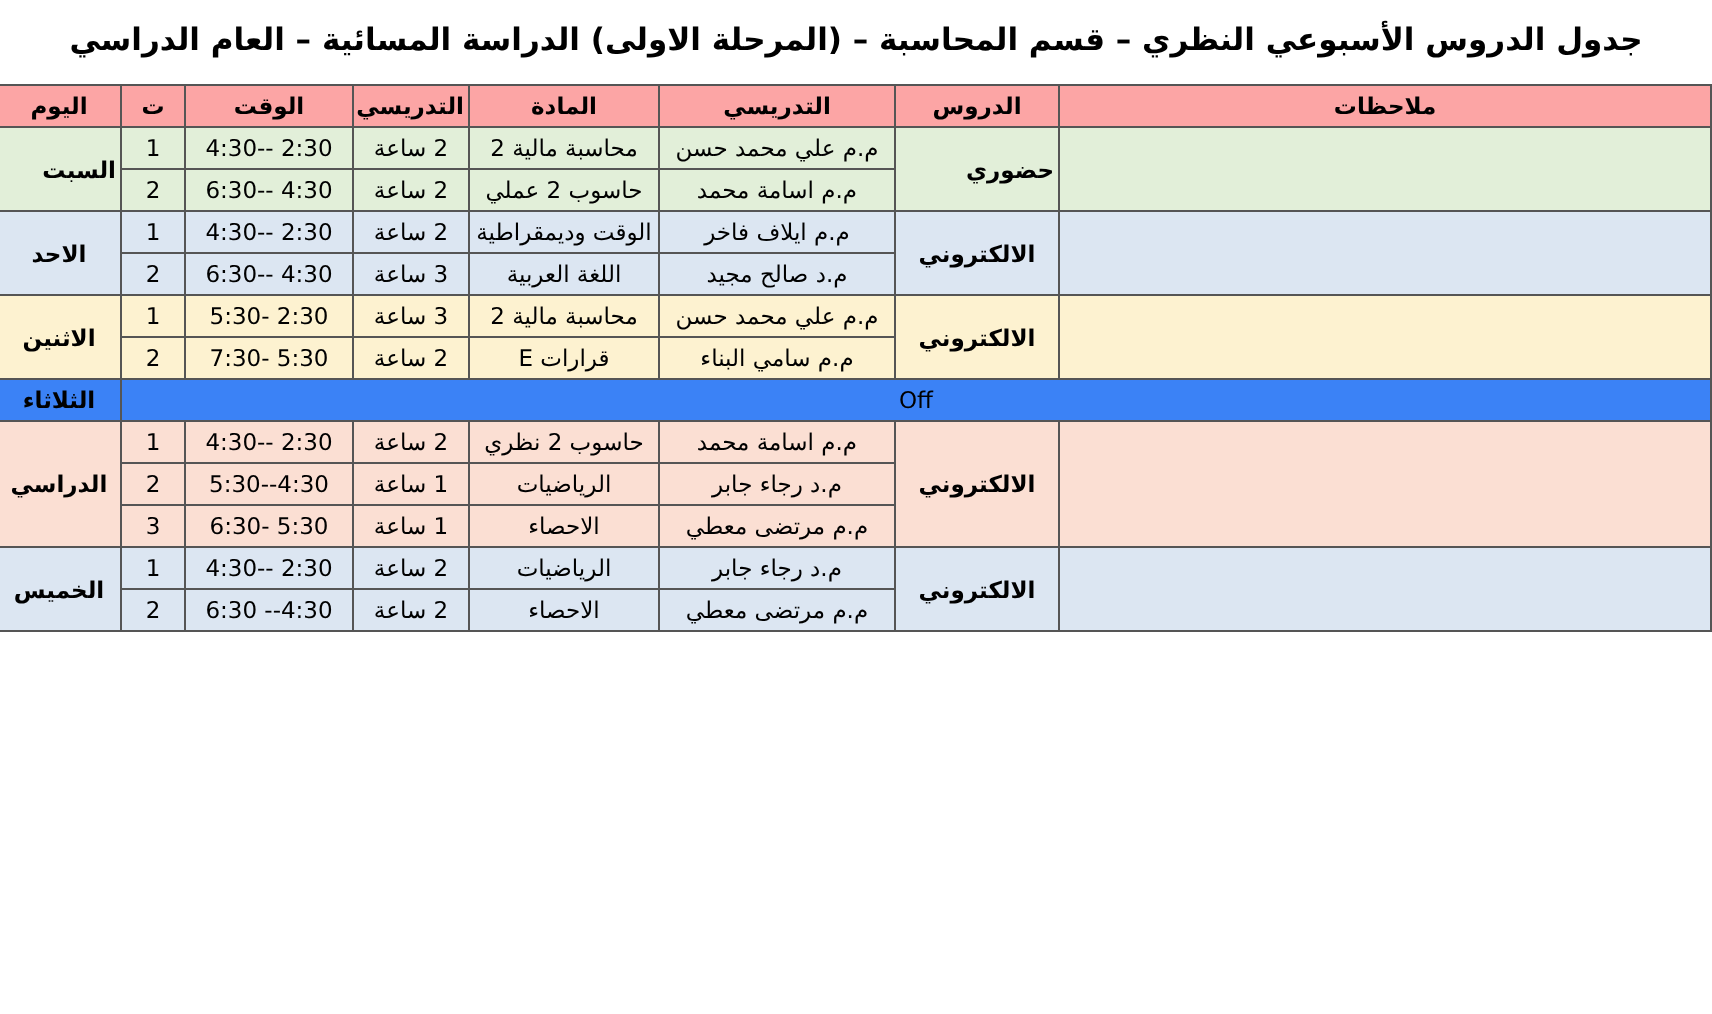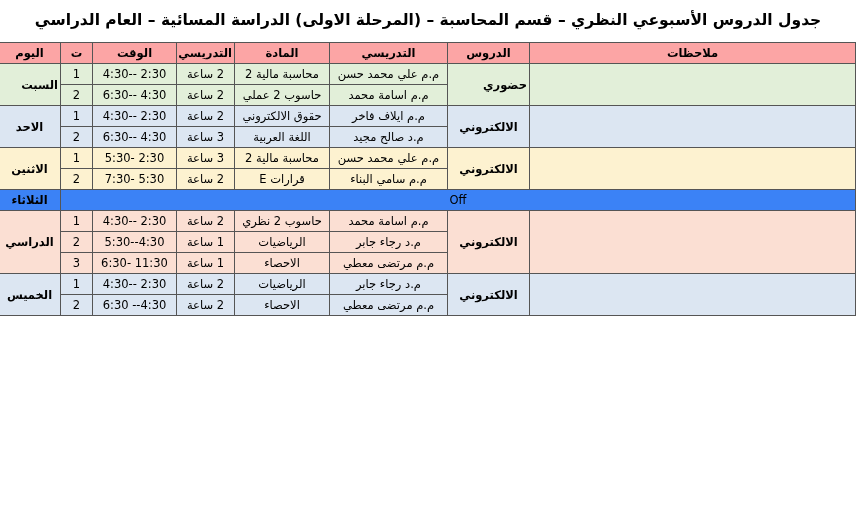--- a/index.html
+++ b/index.html
@@ -143,21 +143,21 @@
           <td>م.م اسامة محمد</td>
           <td class="subject-cell">حاسوب 2 عملي</td>
           <td>2 ساعة</td>
           <td>4:30 --6:30</td>
           <td>2</td>
         </tr>
         <tr class="row-sun thick-top">
           <td rowspan="2"></td>
           <td rowspan="2" class="mode-cell">الالكتروني</td>
           <td>م.م ايلاف فاخر</td>
-          <td class="subject-cell">حقوق الالكتروني</td>
+          <td class="subject-cell">الوقت وديمقراطية</td>
           <td>2 ساعة</td>
           <td>2:30 --4:30</td>
           <td>1</td>
           <td rowspan="2" class="day-cell">الاحد</td>
         </tr>
         <tr class="row-sun">
           <td>م.د صالح مجيد</td>
           <td class="subject-cell">اللغة العربية</td>
           <td>3 ساعة</td>
           <td>4:30 --6:30</td>
@@ -198,21 +198,21 @@
           <td>م.د رجاء جابر</td>
           <td class="subject-cell">الرياضيات</td>
           <td>1 ساعة</td>
           <td>4:30--5:30</td>
           <td>2</td>
         </tr>
         <tr class="row-wed">
           <td>م.م مرتضى معطي</td>
           <td class="subject-cell">الاحصاء</td>
           <td>1 ساعة</td>
-          <td>11:30 -6:30</td>
+          <td>5:30 -6:30</td>
           <td>3</td>
         </tr>
         <tr class="row-thu thick-top">
           <td rowspan="2"></td>
           <td rowspan="2" class="mode-cell">الالكتروني</td>
           <td>م.د رجاء جابر</td>
           <td class="subject-cell">الرياضيات</td>
           <td>2 ساعة</td>
           <td>2:30 --4:30</td>
           <td>1</td>

